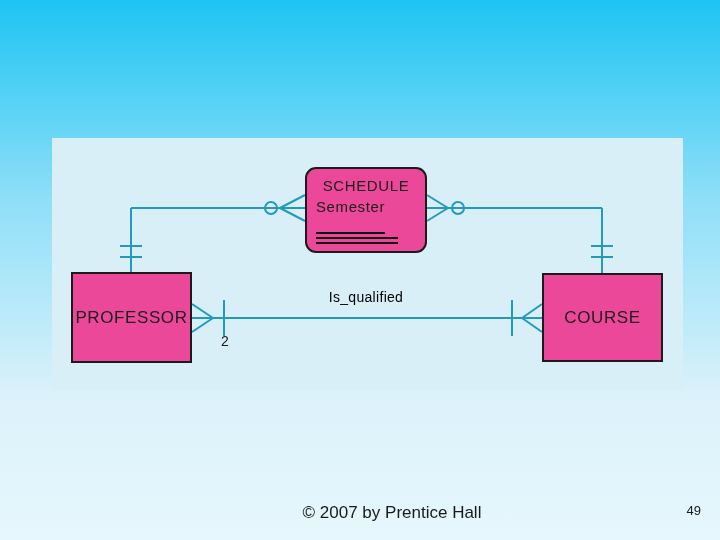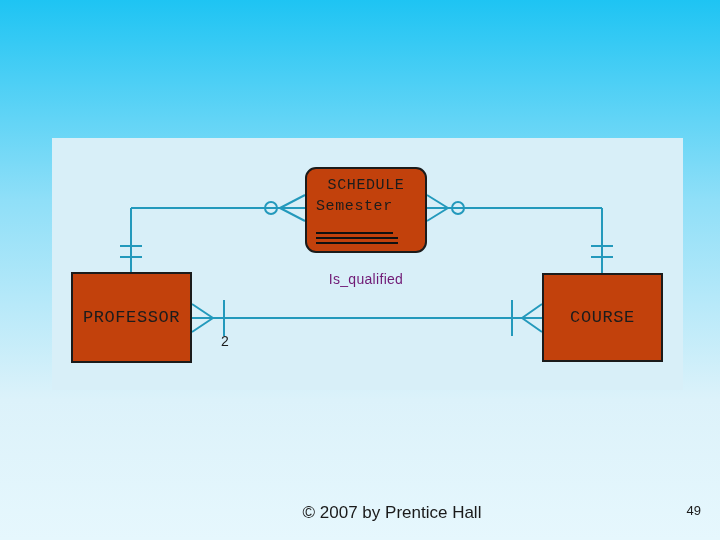--- a/index.html
+++ b/index.html
@@ -17,44 +17,44 @@
 
   .panel {
     position:absolute; left:52px; top:138px; width:631px; height:252px;
     background:var(--panel-bg,#D8EFF8);
   }
 
   svg.connectors { position:absolute; left:0; top:0; width:631px; height:252px; }
   svg .t { stroke:var(--connector-teal,#2399BC); stroke-width:2; fill:none; }
 
   .entity {
-    position:absolute; background:#c2410c;
-    border:2px solid var(--box-border,#1B1B1B); color:#1c1c1c;font-family:Liberation Mono, monospace;
+    position:absolute; background:#ec4899;
+    border:2px solid var(--box-border,#1B1B1B); color:#1c1c1c;
   }
   .entity.simple {
     display:flex; align-items:center; justify-content:center;
     font-size:17px; letter-spacing:0.6px;
   }
   #schedule { left:253px; top:29px; width:122px; height:86px; border-radius:11px; font-size:15px; }
   #professor { left:19px; top:134px; width:121px; height:91px; }
   #course   { left:490px; top:135px; width:121px; height:89px; }
 
   .sched-title { text-align:center; margin-top:8px; letter-spacing:0.6px; }
   .sched-attr {
     display:inline-block; margin:4px 0 0 9px; padding-bottom:17px;
     border-bottom:2px solid #111; letter-spacing:0.6px;
   }
   .double-rule {
     margin:3px 0 0 9px; width:82px; height:7px;
     border-top:2px solid #111; border-bottom:2px solid #111;
   }
 
   .rel-label {
-    position:absolute; left:253px; top:133px; width:122px;
-    text-align:center; font-size:14px; color:#701a75; letter-spacing:0.3px;
+    position:absolute; left:253px; top:151px; width:122px;
+    text-align:center; font-size:14px; color:#000000; letter-spacing:0.3px;
   }
   .card-label {
     position:absolute; left:162px; top:195px; width:22px;
     text-align:center; font-size:14px; color:#1c1c1c;
   }
 
   .footer {
     position:absolute; left:0; top:503px; width:100%;
     text-align:center; font-size:17px; color:#1a1a1a;margin-left:32px;
   }

